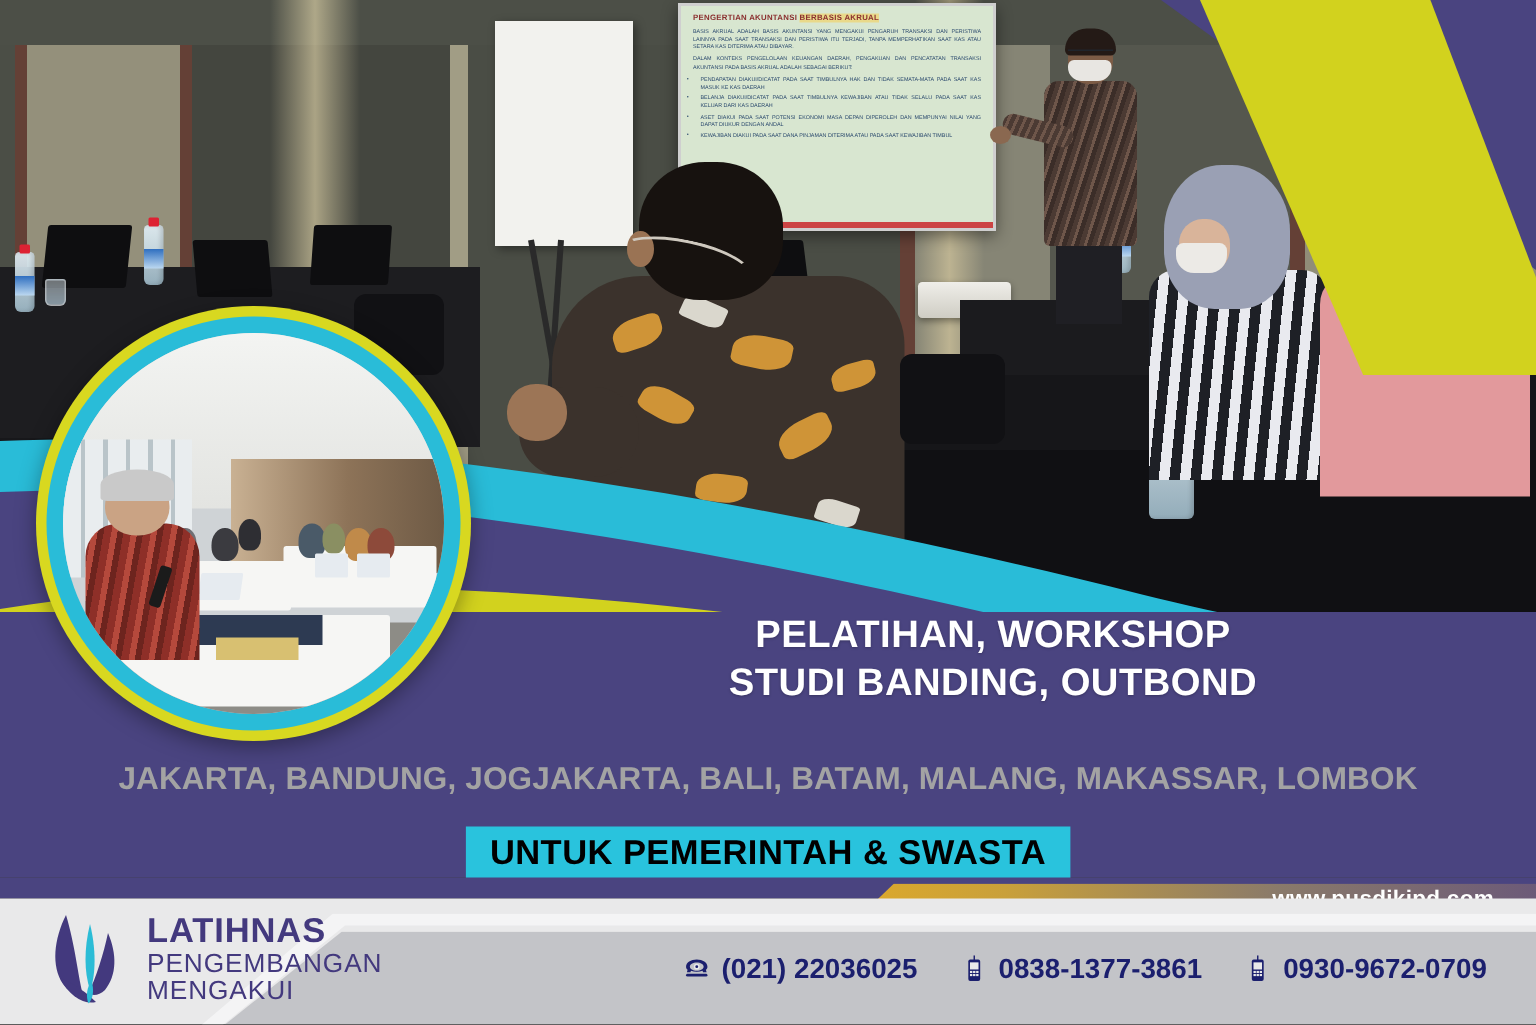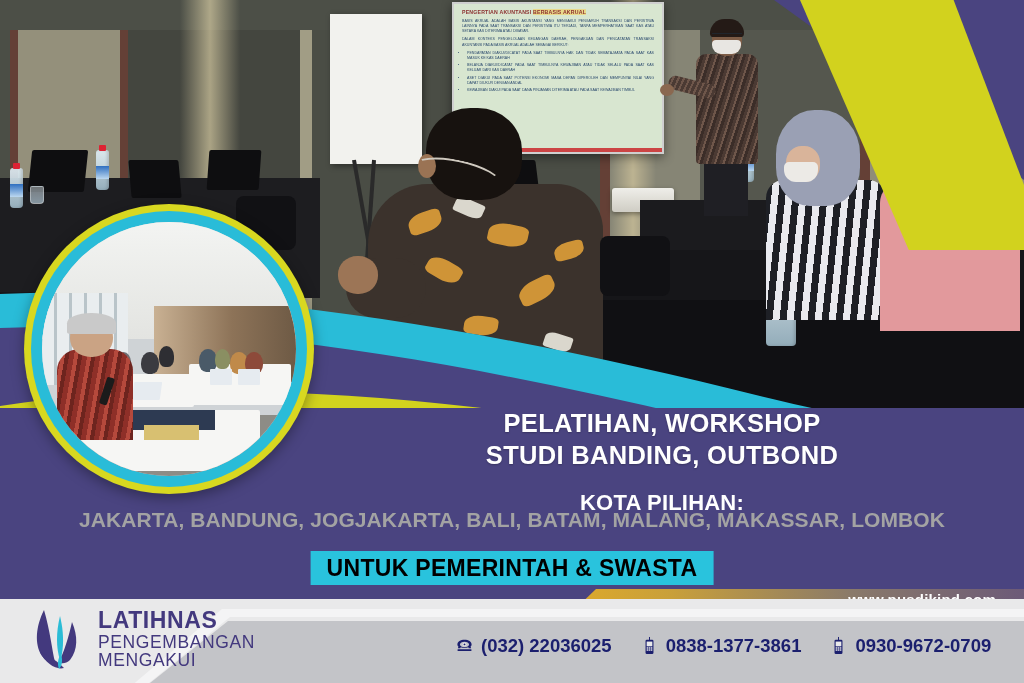--- a/index.html
+++ b/index.html
@@ -357,21 +357,20 @@
         <div class="ci-mic"></div>
       </div>
     </div>
   </div>
 
   <div class="headline">
     <div>PELATIHAN, WORKSHOP</div>
     <div>STUDI BANDING, OUTBOND</div>
   </div>
 
-  <div class="kota">KOTA PILIHAN:</div>
   <div class="cities">JAKARTA, BANDUNG, JOGJAKARTA, BALI, BATAM, MALANG, MAKASSAR, LOMBOK</div>
   <div class="cta">UNTUK PEMERINTAH &amp; SWASTA</div>
 
   <div class="purple-strip"></div>
   <div class="goldbar">
     <div class="goldbar-in"></div>
   </div>
   <div class="url">www.pusdikipd.com</div>
 
   <div class="bottombar">
@@ -395,21 +394,21 @@
   </div>
 
   <div class="contacts">
     <div class="contact">
       <svg class="ic" viewBox="0 0 24 24">
         <path fill="#1b1f6e" d="M12 4c-5 0-9 2.6-9 6 0 1.1.5 2 1.3 2.7l-.6 2.1h3l.4-1.3c1.4.5 3.1.8 4.9.8s3.5-.3 4.9-.8l.4 1.3h3l-.6-2.1C20.5 12 21 11.1 21 10c0-3.4-4-6-9-6zm0 2.6c3.2 0 5.8 1.5 5.8 3.4S15.2 13.4 12 13.4 6.2 11.9 6.2 10s2.6-3.4 5.8-3.4z"></path>
         <circle cx="12" cy="10" r="2.4" fill="#e9e9ea"></circle>
         <circle cx="12" cy="10" r="1.2" fill="#1b1f6e"></circle>
         <rect x="3" y="16" width="18" height="2.4" rx="1.2" fill="#1b1f6e"></rect>
       </svg>
-      <span>(032) 22036025</span>
+      <span>(021) 22036025</span>
     </div>
     <div class="contact">
       <svg class="ic" viewBox="0 0 24 24">
         <rect x="7" y="4" width="10" height="18" rx="1.6" fill="#1b1f6e"></rect>
         <rect x="8.4" y="6.4" width="7.2" height="6" fill="#e9e9ea"></rect>
         <rect x="8.4" y="13.6" width="2" height="1.8" fill="#e9e9ea"></rect>
         <rect x="11" y="13.6" width="2" height="1.8" fill="#e9e9ea"></rect>
         <rect x="13.6" y="13.6" width="2" height="1.8" fill="#e9e9ea"></rect>
         <rect x="8.4" y="16.2" width="2" height="1.8" fill="#e9e9ea"></rect>
         <rect x="11" y="16.2" width="2" height="1.8" fill="#e9e9ea"></rect>

